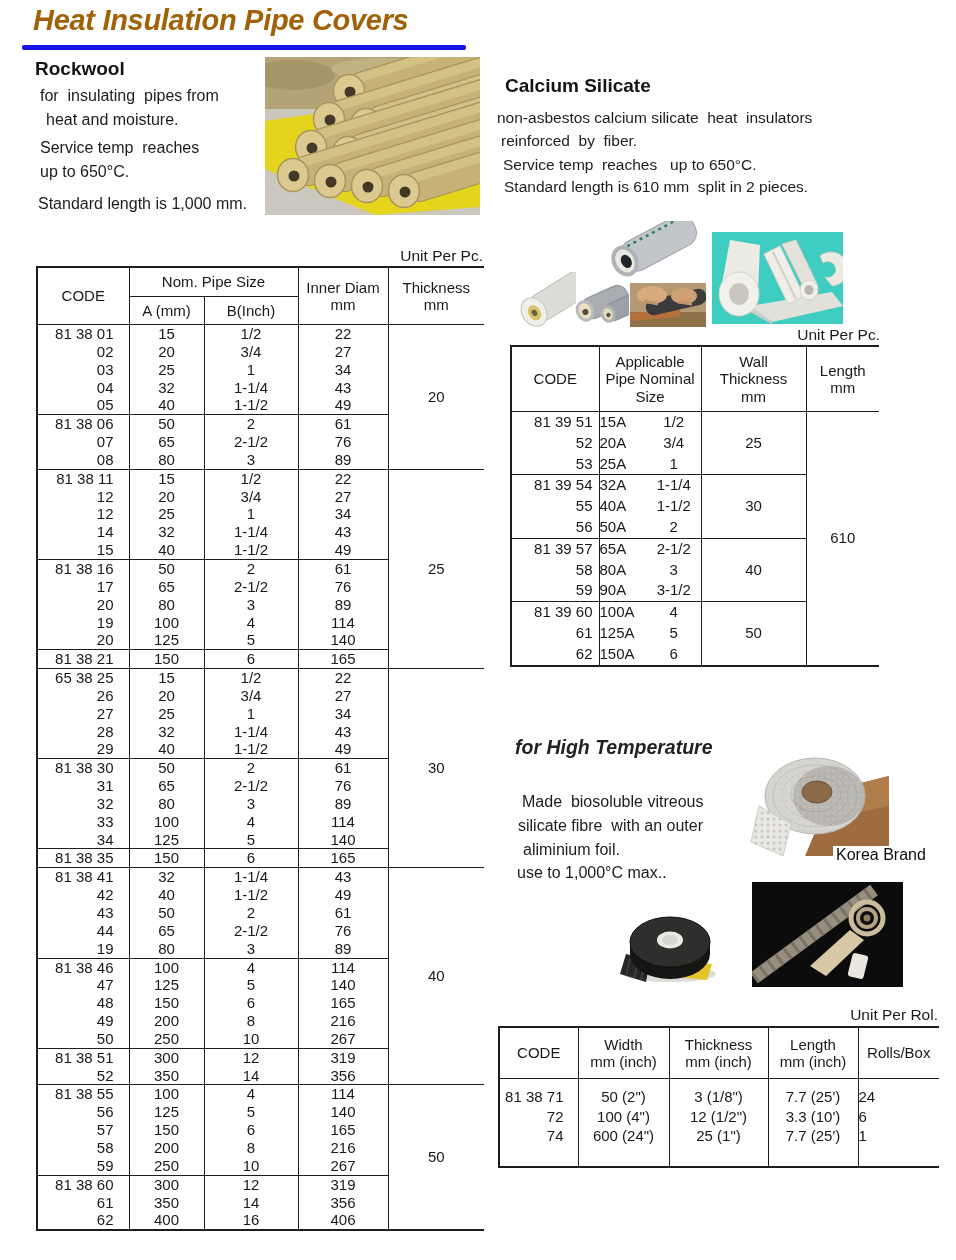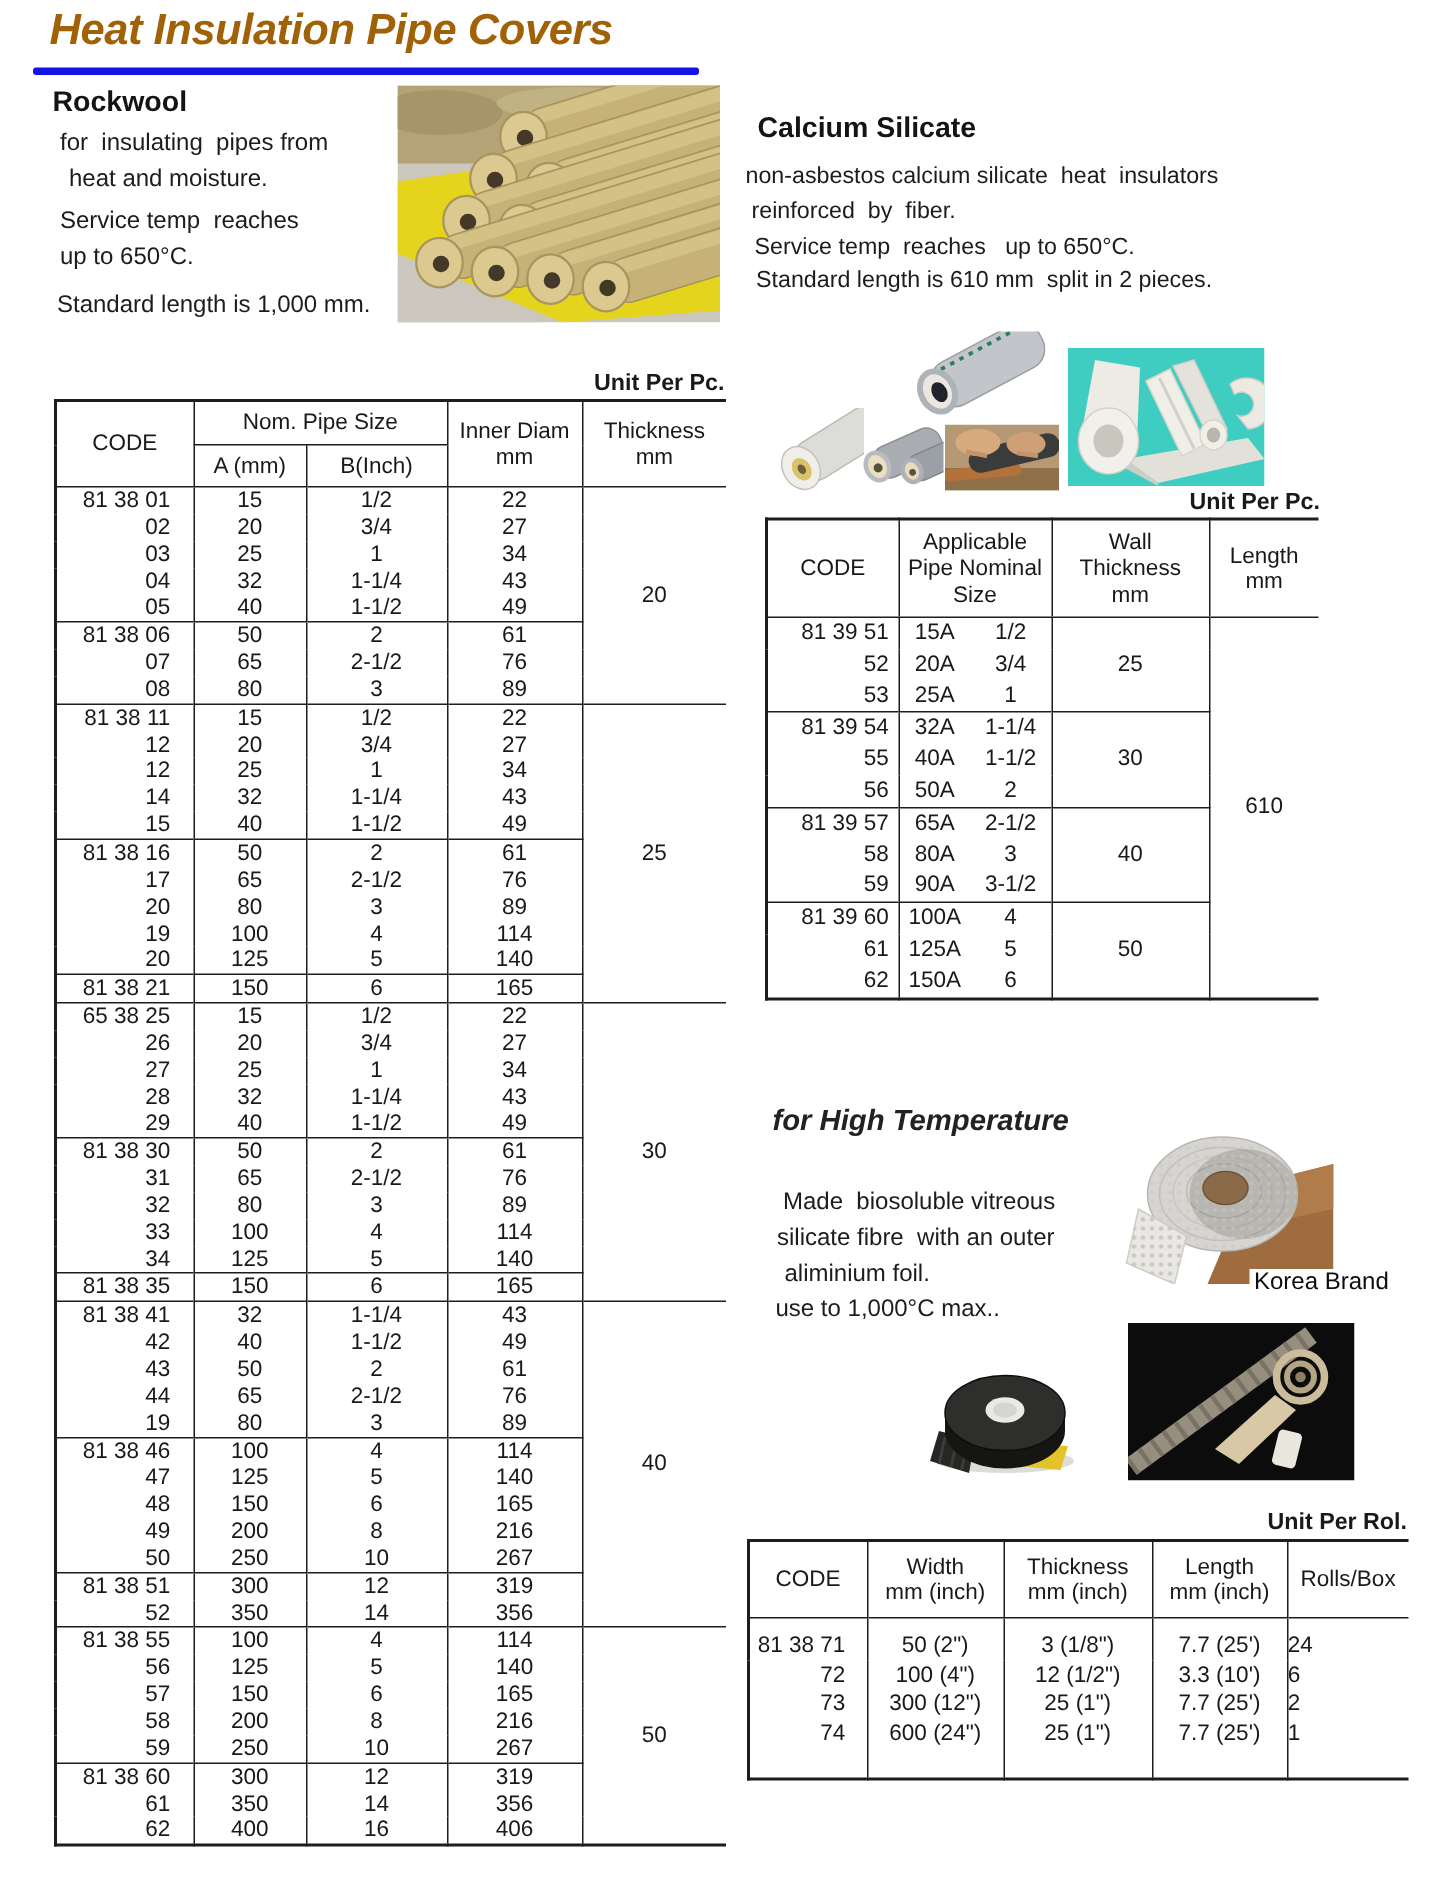--- a/index.html
+++ b/index.html
@@ -4,21 +4,21 @@
 <style>
   html,body{margin:0;padding:0;background:#ffffff;}
   .page{position:relative;width:956px;height:1260px;background:#fff;overflow:hidden;
         font-family:"Liberation Sans","DejaVu Sans",sans-serif;color:#161616;}
   .abs{position:absolute;}
   .title{left:33px;top:4px;font-size:29px;font-weight:bold;letter-spacing:-0.3px;color:#a16207;white-space:nowrap;font-style:italic;}
   .title-underline{left:22px;top:45px;width:444px;height:5px;background:#1414e6;border-radius:2px;}
   .h2{font-size:19px;font-weight:bold;color:#141414;white-space:pre;}
   .line{font-size:16px;color:#1c1c1c;white-space:pre;}
   .sline{font-size:15.5px;color:#1c1c1c;white-space:pre;}
-  .unit{font-size:15.5px;color:#1a1a1a;text-align:right;white-space:pre;font-weight:bold;}
+  .unit{font-size:15.5px;color:#1a1a1a;text-align:right;white-space:pre;}
   .tapes-h1{font-size:25px;font-weight:bold;font-style:italic;color:#222;white-space:pre;letter-spacing:0.5px;}
   .tapes-h2{font-size:19.5px;font-weight:bold;font-style:italic;color:#222;white-space:pre;}
   .brand{font-size:16px;color:#0d0d0d;background:#fff;padding:0 3px;white-space:pre;}
   .photo{display:block;}
 
   table.tbl{border-collapse:collapse;table-layout:fixed;background:#fff;
     border-top:2px solid #1d1d1d;border-bottom:2px solid #1d1d1d;border-left:2px solid #1d1d1d;}
   .tbl th{font-weight:normal;font-size:15px;line-height:17.5px;text-align:center;vertical-align:middle;
     padding:0;white-space:pre-line;color:#191919;}
   .tbl td{font-size:15px;text-align:center;vertical-align:middle;padding:0;color:#191919;white-space:pre;}
@@ -29,21 +29,21 @@
   #rw-table{width:447px;}
   #rw-table thead tr:first-child th{height:28px;}
   #rw-table thead tr:last-child th{height:27px;}
   #rw-table tbody td{line-height:17.85px;}
   #rw-table td.code{text-align:right;padding-right:15px;}
 
   #cs-table{width:368px;}
   #cs-table thead th{height:64px;}
   #cs-table tbody td{line-height:20.8px;}
   #cs-table td.code{text-align:right;padding-right:6px;}
-  .sA{display:inline-block;width:47%;text-align:center;}
+  .sA{display:inline-block;width:47%;text-align:left;}
   .sB{display:inline-block;width:53%;text-align:center;}
 
   #tape-table{width:440px;}
   #tape-table thead th{height:50px;}
   #tape-table tbody td{line-height:19.6px;}
   #tape-table tbody tr:first-child td{padding-top:8px;}
   #tape-table tbody tr:last-child td{padding-bottom:20px;}
   #tape-table td.code{text-align:right;padding-right:14px;}
   #tape-table td.rolls{text-align:left;padding-right:32px;}
 </style>
@@ -673,27 +673,20 @@
             <td class="bl rolls">24</td>
           </tr>
           <tr>
             <td class="code">72</td>
             <td class="bl">100 (4")</td>
             <td class="bl">12 (1/2")</td>
             <td class="bl">3.3 (10')</td>
             <td class="bl rolls">6</td>
           </tr>
           <tr>
-            <td class="code">73</td>
-            <td class="bl">300 (12")</td>
-            <td class="bl">25 (1")</td>
-            <td class="bl">7.7 (25')</td>
-            <td class="bl rolls">2</td>
-          </tr>
-          <tr>
             <td class="code">74</td>
             <td class="bl">600 (24")</td>
             <td class="bl">25 (1")</td>
             <td class="bl">7.7 (25')</td>
             <td class="bl rolls">1</td>
           </tr>
         </tbody>
       </table>
   </div>
 

